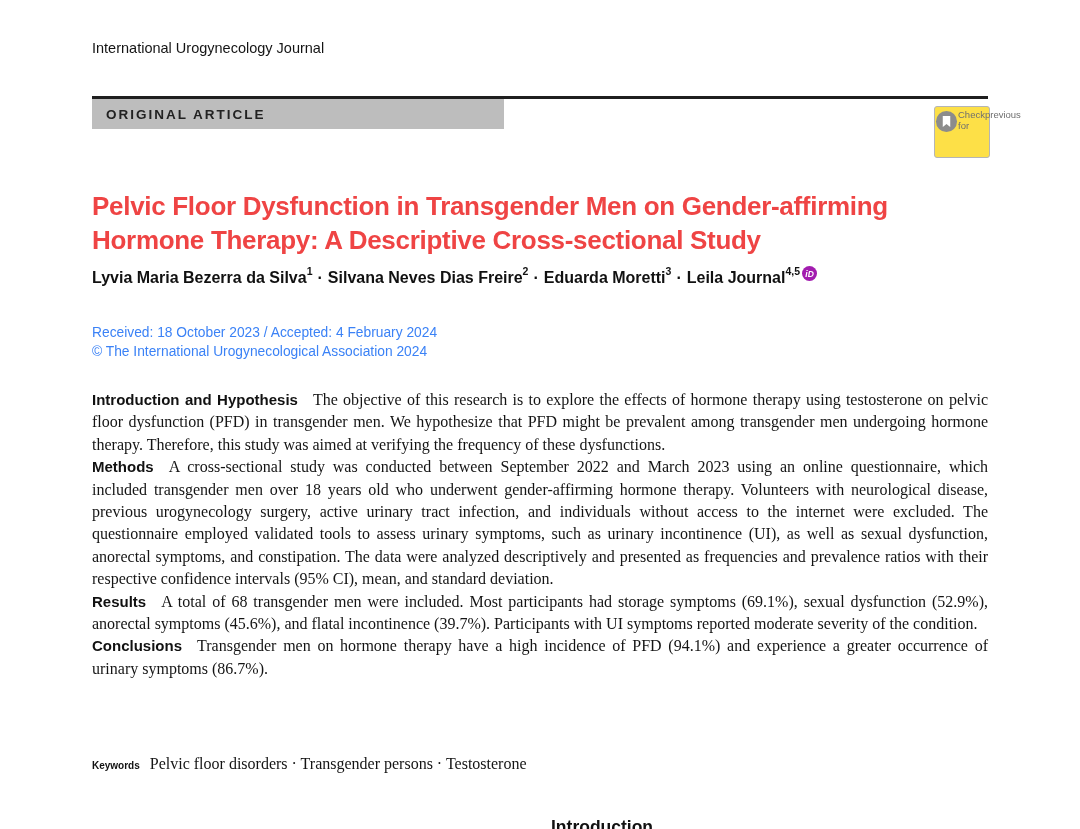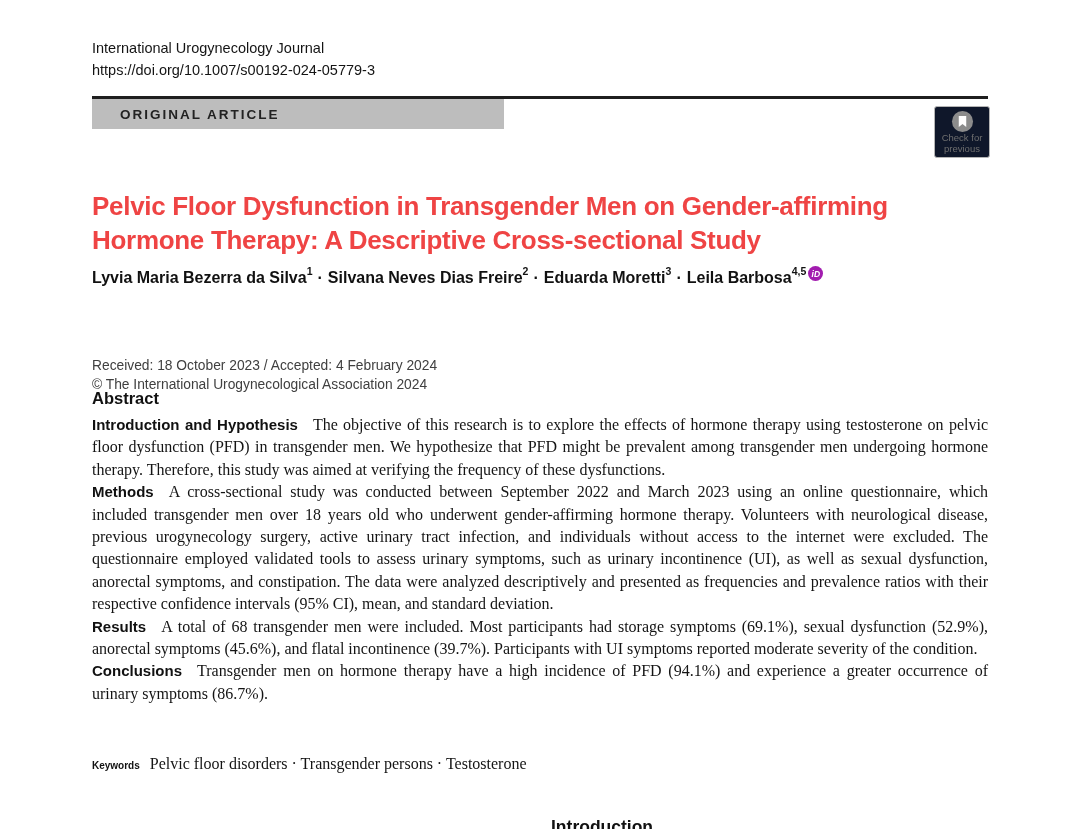--- a/index.html
+++ b/index.html
@@ -16,27 +16,27 @@
   
   .masthead { position: absolute; left: 92px; top: 37px; line-height: 22px; font-size: 14.5px; color: #141414; }
   .masthead .doi { font-size: 14.5px; }
 
   
   .top-rule { position: absolute; left: 92px; top: 96px; width: 896px; height: 3px; background: #1f1f1f; }
   .banner {
     position: absolute; left: 92px; top: 99px; width: 412px; height: 30px;
     background: #bdbdbd; display: flex; align-items: center;
   }
-  .banner-label { font-weight: bold; font-size: 13.5px; letter-spacing: 2px; color: #222; padding-left: 28px; }
+  .banner-label { font-weight: bold; font-size: 13.5px; letter-spacing: 2px; color: #222; padding-left: 14px; }
 
   
   .check-badge {
     position: absolute; left: 934px; top: 106px; width: 56px; height: 52px;
-    background: #0f172a; border: 1px solid #b5b5b5; border-radius: 3px;
-    box-sizing: border-box; display: flex; flex-direction: column; align-items: center;
+    background: #fde047; border: 1px solid #b5b5b5; border-radius: 3px;
+    box-sizing: border-box; display: flex; flex-direction: row; 
     padding-top: 3px; cursor: pointer;
   }
   .badge-circle { line-height: 0; }
   .badge-line { font-size: 9.5px; line-height: 10.5px; color: #6f6f6f; }
 
   
   .article-title {
     position: absolute; left: 92px; top: 172px; width: 892px;
     font-weight: bold; font-size: 26px; line-height: 34px; letter-spacing: -0.3px; color: #ef4444;
   }
@@ -47,21 +47,21 @@
   .byline .sep { margin: 0 5px; }
   .orcid-icon {
     display: inline-flex; align-items: center; justify-content: center;
     width: 15px; height: 15px; border-radius: 50%;
     background: #a21caf; color: #ffffff;
     font-size: 8.5px; font-weight: bold; font-style: italic;
     vertical-align: 6px; margin-left: 2px; cursor: pointer;
   }
 
   
-  .history { position: absolute; left: 92px; top: 324px; font-size: 13.8px; line-height: 18.5px; color: #404040; margin-top: 33px; }
+  .history { position: absolute; left: 92px; top: 324px; font-size: 13.8px; line-height: 18.5px; color: #3b82f6; }
 
   
   .abstract { position: absolute; left: 92px; top: 389px; width: 896px; }
   .abstract-heading { font-weight: bold; font-size: 16.5px; margin: 0 0 6px 0; color: #111; }
   .abs-para {
     margin: 0; text-align: justify;
     font-family: "Liberation Serif", serif;
     font-size: 16px; line-height: 22.4px; color: #141414;
   }
   .abs-label {
@@ -78,21 +78,20 @@
   .next-section-heading {
     position: absolute; left: 551px; top: 817px;
     font-weight: bold; font-size: 17.5px; color: #111; line-height: 20px;
   }
 </style>
 </head>
 <body>
 
 <div class="masthead">
   <div>International Urogynecology Journal</div>
-  <div class="doi">https://doi.org/10.1007/s00192-024-05779-3</div>
 </div>
 
 <div class="top-rule"></div>
 
 <div class="banner">
   <span class="banner-label">ORIGINAL ARTICLE</span>
 </div>
 
 <div class="check-badge">
   <span class="badge-circle">
@@ -101,30 +100,29 @@
       <path d="M8.1 6.2 h7.8 v11.6 l-3.9 -3.1 l-3.9 3.1 z" fill="#ffffff"></path>
     </svg>
   </span>
   <span class="badge-line">Check for</span>
   <span class="badge-line">previous</span>
 </div>
 
 <h1 class="article-title">Pelvic Floor Dysfunction in Transgender Men on Gender-affirming Hormone Therapy: A Descriptive Cross-sectional Study</h1>
 
 <div class="byline">
-  <span>Lyvia Maria Bezerra da Silva</span><sup>1</sup><span class="sep">·</span><span>Silvana Neves Dias Freire</span><sup>2</sup><span class="sep">·</span><span>Eduarda Moretti</span><sup>3</sup><span class="sep">·</span><span>Leila Barbosa</span><sup>4,5</sup><span class="orcid-icon">iD</span>
+  <span>Lyvia Maria Bezerra da Silva</span><sup>1</sup><span class="sep">·</span><span>Silvana Neves Dias Freire</span><sup>2</sup><span class="sep">·</span><span>Eduarda Moretti</span><sup>3</sup><span class="sep">·</span><span>Leila Journal</span><sup>4,5</sup><span class="orcid-icon">iD</span>
 </div>
 
 <div class="history">
   <div>Received: 18 October 2023 / Accepted: 4 February 2024</div>
   <div>© The International Urogynecological Association 2024</div>
 </div>
 
 <div class="abstract">
-  <h2 class="abstract-heading">Abstract</h2>
   <p class="abs-para"><span class="abs-label">Introduction and Hypothesis</span><span>The objective of this research is to explore the effects of hormone therapy using testosterone on pelvic floor dysfunction (PFD) in transgender men. We hypothesize that PFD might be prevalent among transgender men undergoing hormone therapy. Therefore, this study was aimed at verifying the frequency of these dysfunctions.</span></p>
   <p class="abs-para"><span class="abs-label">Methods</span><span>A cross-sectional study was conducted between September 2022 and March 2023 using an online questionnaire, which included transgender men over 18 years old who underwent gender-affirming hormone therapy. Volunteers with neurological disease, previous urogynecology surgery, active urinary tract infection, and individuals without access to the internet were excluded. The questionnaire employed validated tools to assess urinary symptoms, such as urinary incontinence (UI), as well as sexual dysfunction, anorectal symptoms, and constipation. The data were analyzed descriptively and presented as frequencies and prevalence ratios with their respective confidence intervals (95% CI), mean, and standard deviation.</span></p>
   <p class="abs-para"><span class="abs-label">Results</span><span>A total of 68 transgender men were included. Most participants had storage symptoms (69.1%), sexual dysfunction (52.9%), anorectal symptoms (45.6%), and flatal incontinence (39.7%). Participants with UI symptoms reported moderate severity of the condition.</span></p>
   <p class="abs-para"><span class="abs-label">Conclusions</span><span>Transgender men on hormone therapy have a high incidence of PFD (94.1%) and experience a greater occurrence of urinary symptoms (86.7%).</span></p>
 </div>
 
 <div class="keywords">
   <span class="kw-label">Keywords</span><span>Pelvic floor disorders · Transgender persons · Testosterone</span>
 </div>
 

